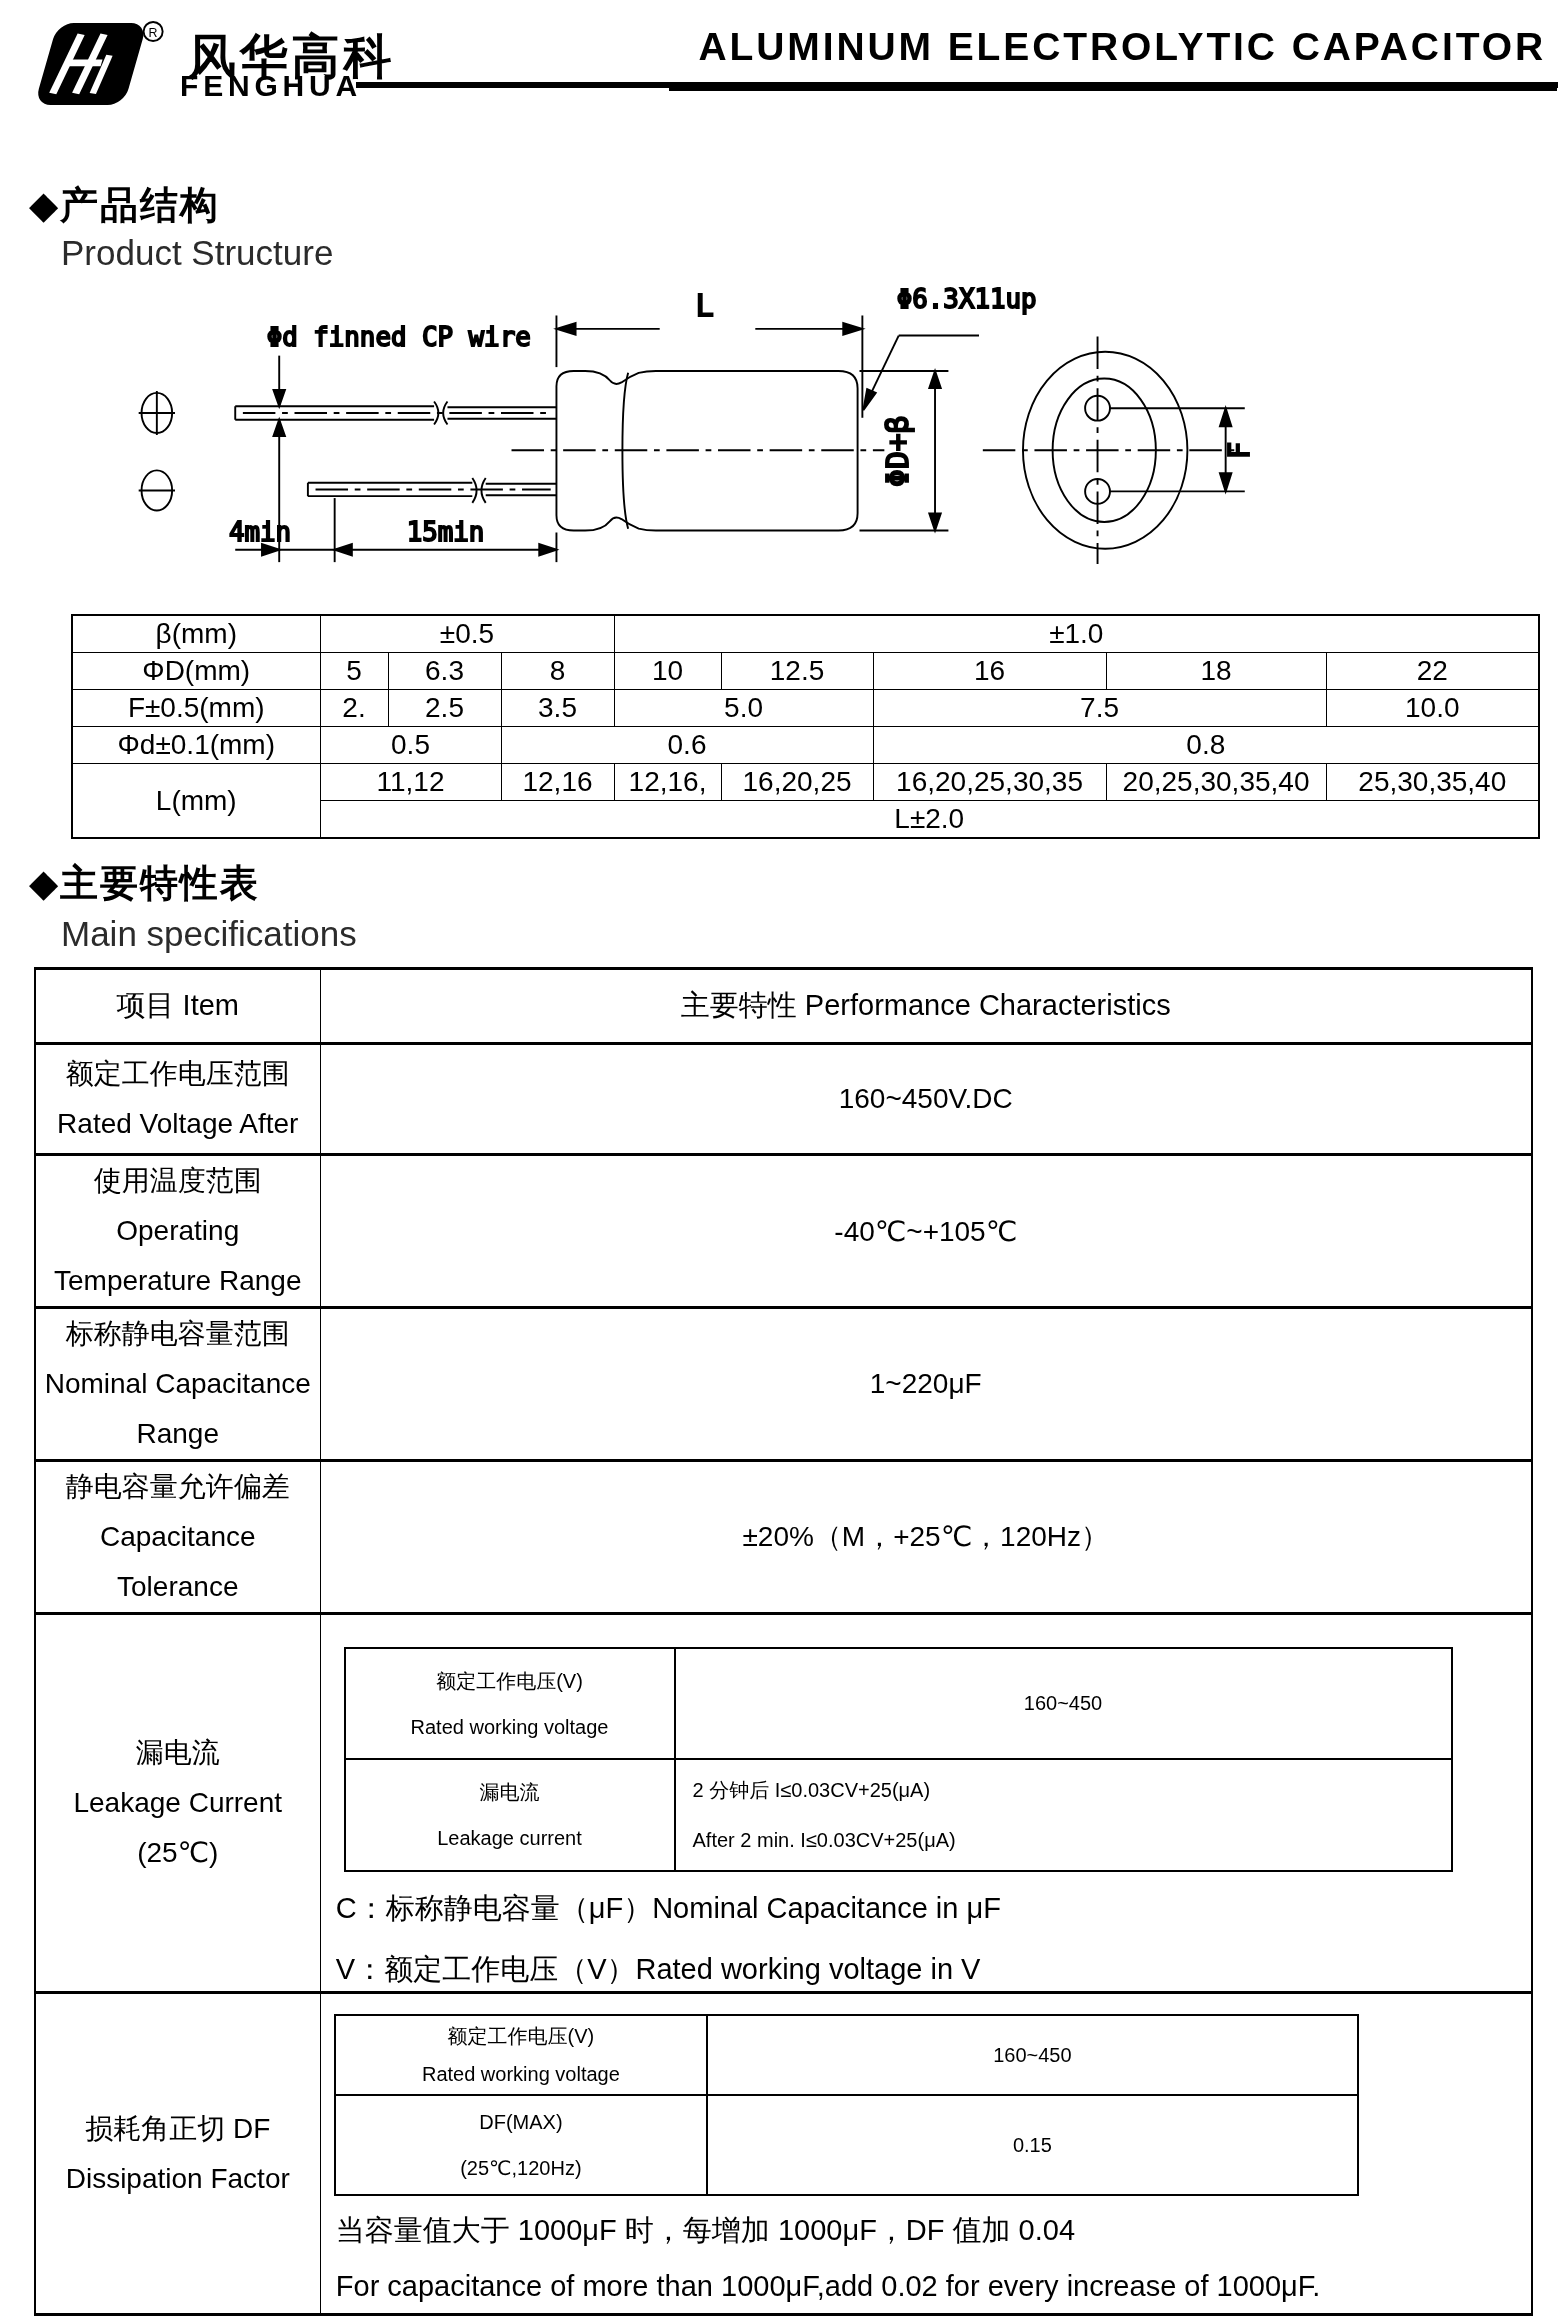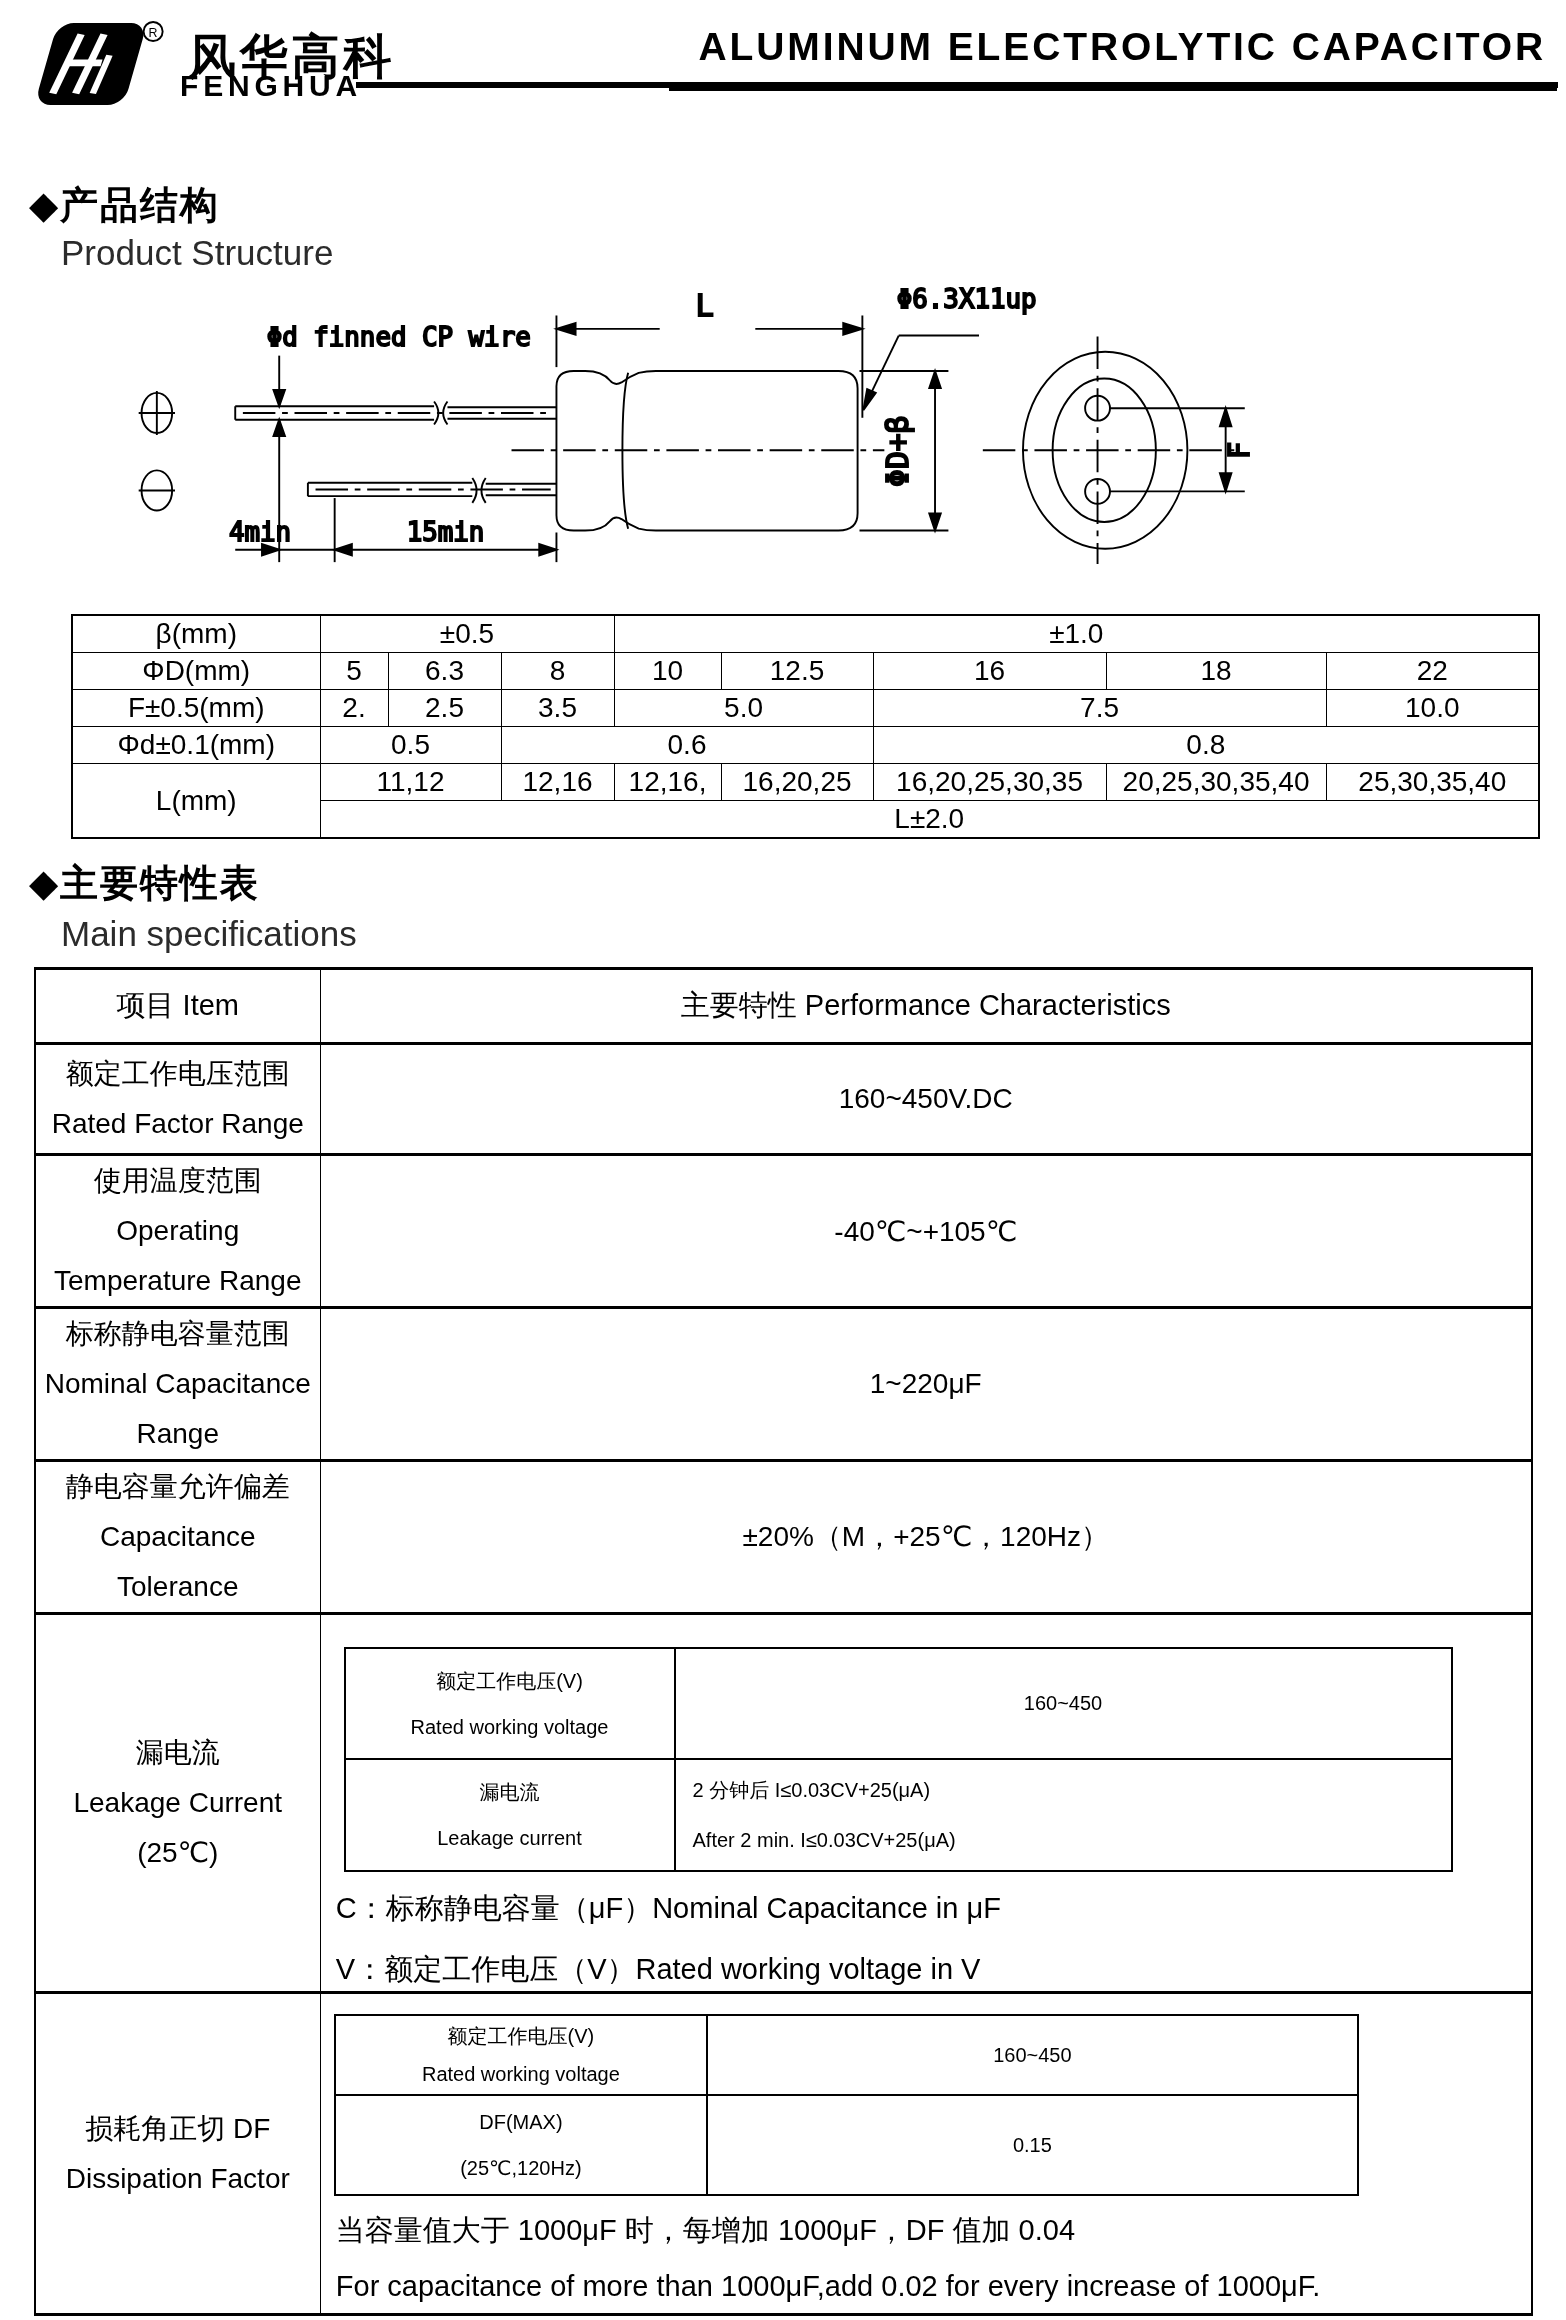--- a/index.html
+++ b/index.html
@@ -233,21 +233,21 @@
       </colgroup>
     <tbody>
       <tr class="hrow" style="height:75px">
         <td>项目 Item</td>
         <td>主要特性 Performance Characteristics</td>
       </tr>
 
       <tr style="height:111px">
         <td class="lbl">
           <div>额定工作电压范围</div>
-          <div>Rated Factor Range</div>
+          <div>Rated Voltage After</div>
         </td>
         <td>160~450V.DC</td>
       </tr>
 
       <tr style="height:147px">
         <td class="lbl">
           <div>使用温度范围</div>
           <div>Operating</div>
           <div>Temperature Range</div>
         </td>

